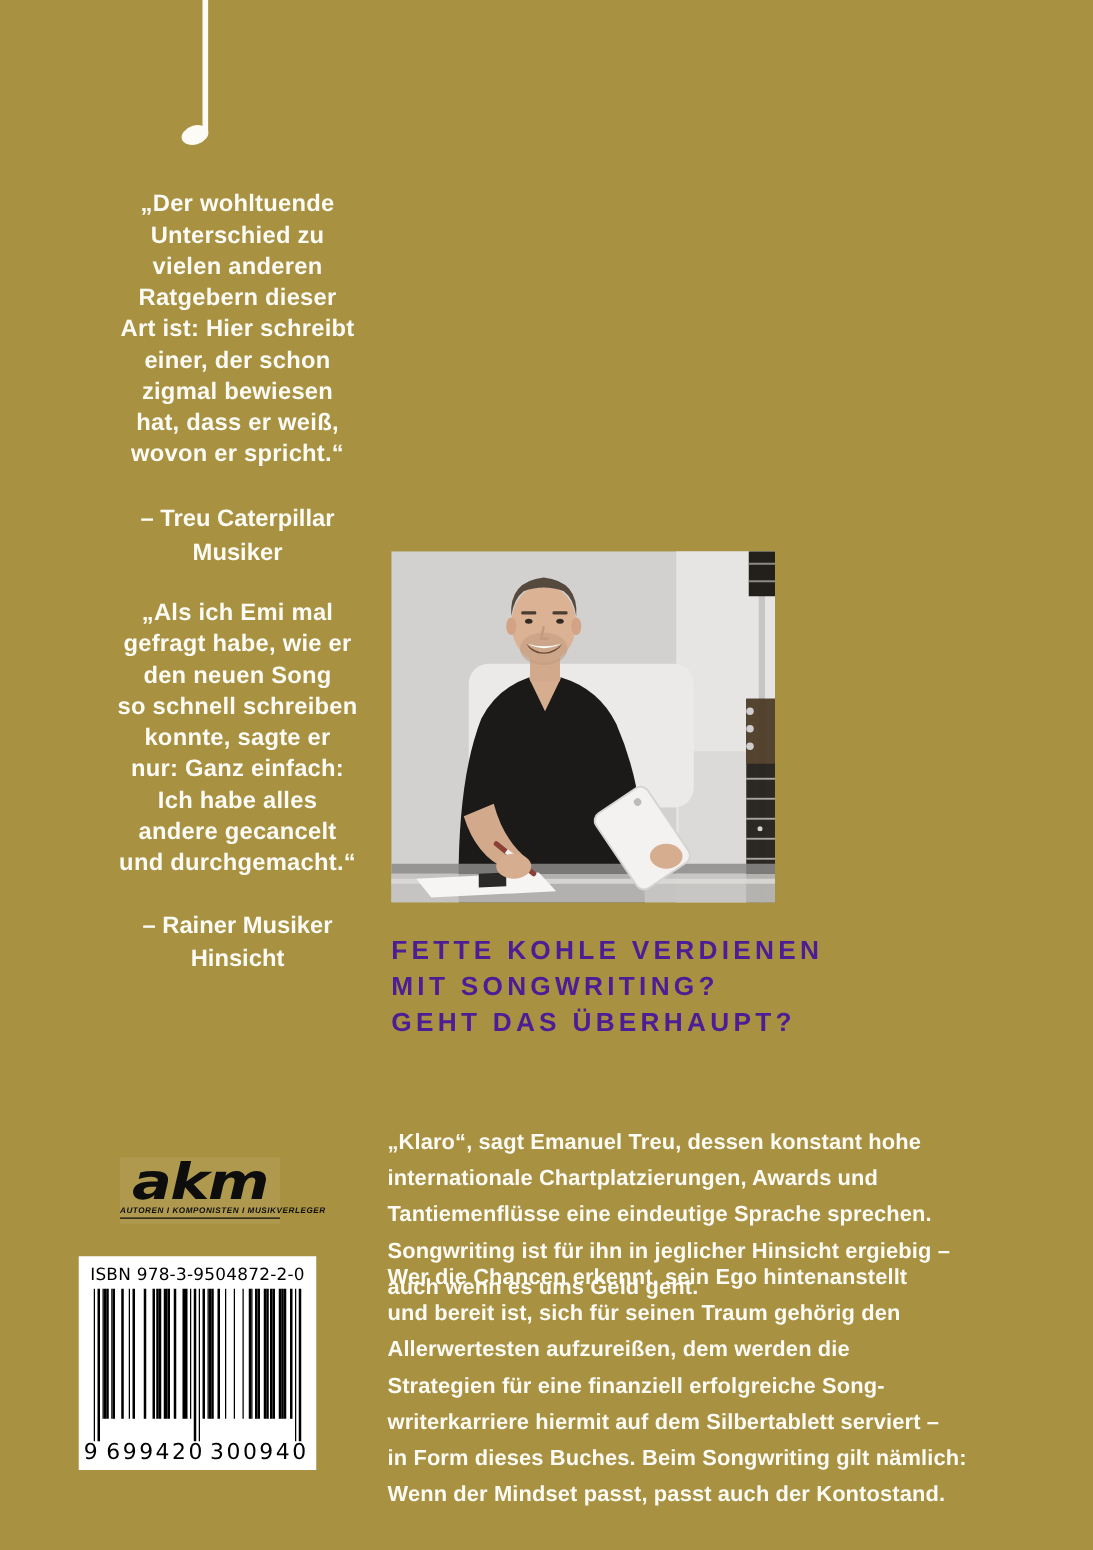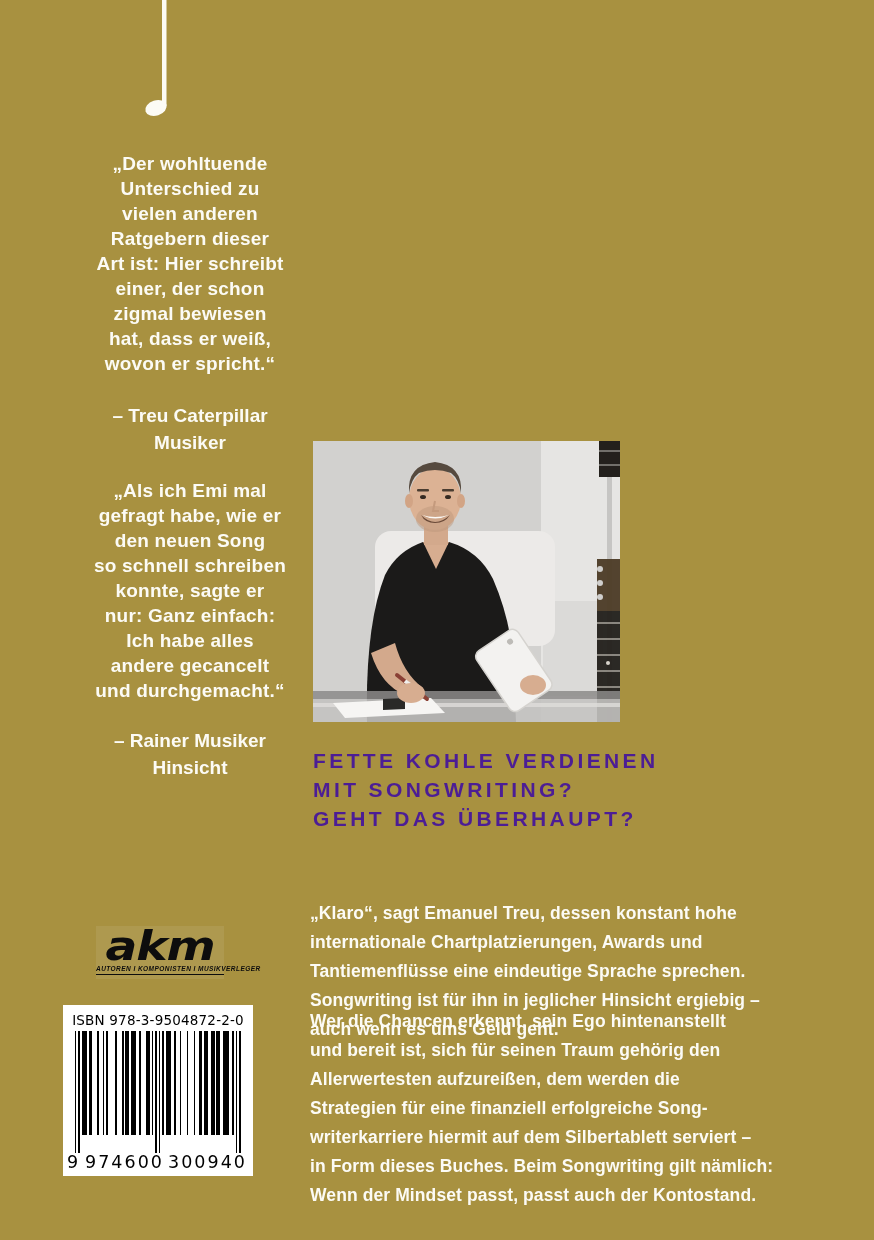--- a/index.html
+++ b/index.html
@@ -337,18 +337,18 @@
         <div style="width: 1.75789px; flex: 0 0 auto; height: 104px; background: transparent;"></div>
         <div style="width: 1.75789px; flex: 0 0 auto; height: 104px; background: transparent;"></div>
         <div style="width: 1.75789px; flex: 0 0 auto; height: 104px; background: rgb(0, 0, 0);"></div>
         <div style="width: 1.75789px; flex: 0 0 auto; height: 104px; background: transparent;"></div>
         <div style="width: 1.75789px; flex: 0 0 auto; height: 122px; background: rgb(0, 0, 0);"></div>
         <div style="width: 1.75789px; flex: 0 0 auto; height: 122px; background: transparent;"></div>
         <div style="width: 1.75789px; flex: 0 0 auto; height: 122px; background: rgb(0, 0, 0);"></div>
       </div>
     <div class="digits-row">
       <span class="digit-first">9</span>
-      <span class="digit-group">974600</span>
+      <span class="digit-group">699420</span>
       <span class="digit-group">300940</span>
     </div>
   </div>
 
 </div>
 
 </body></html>

